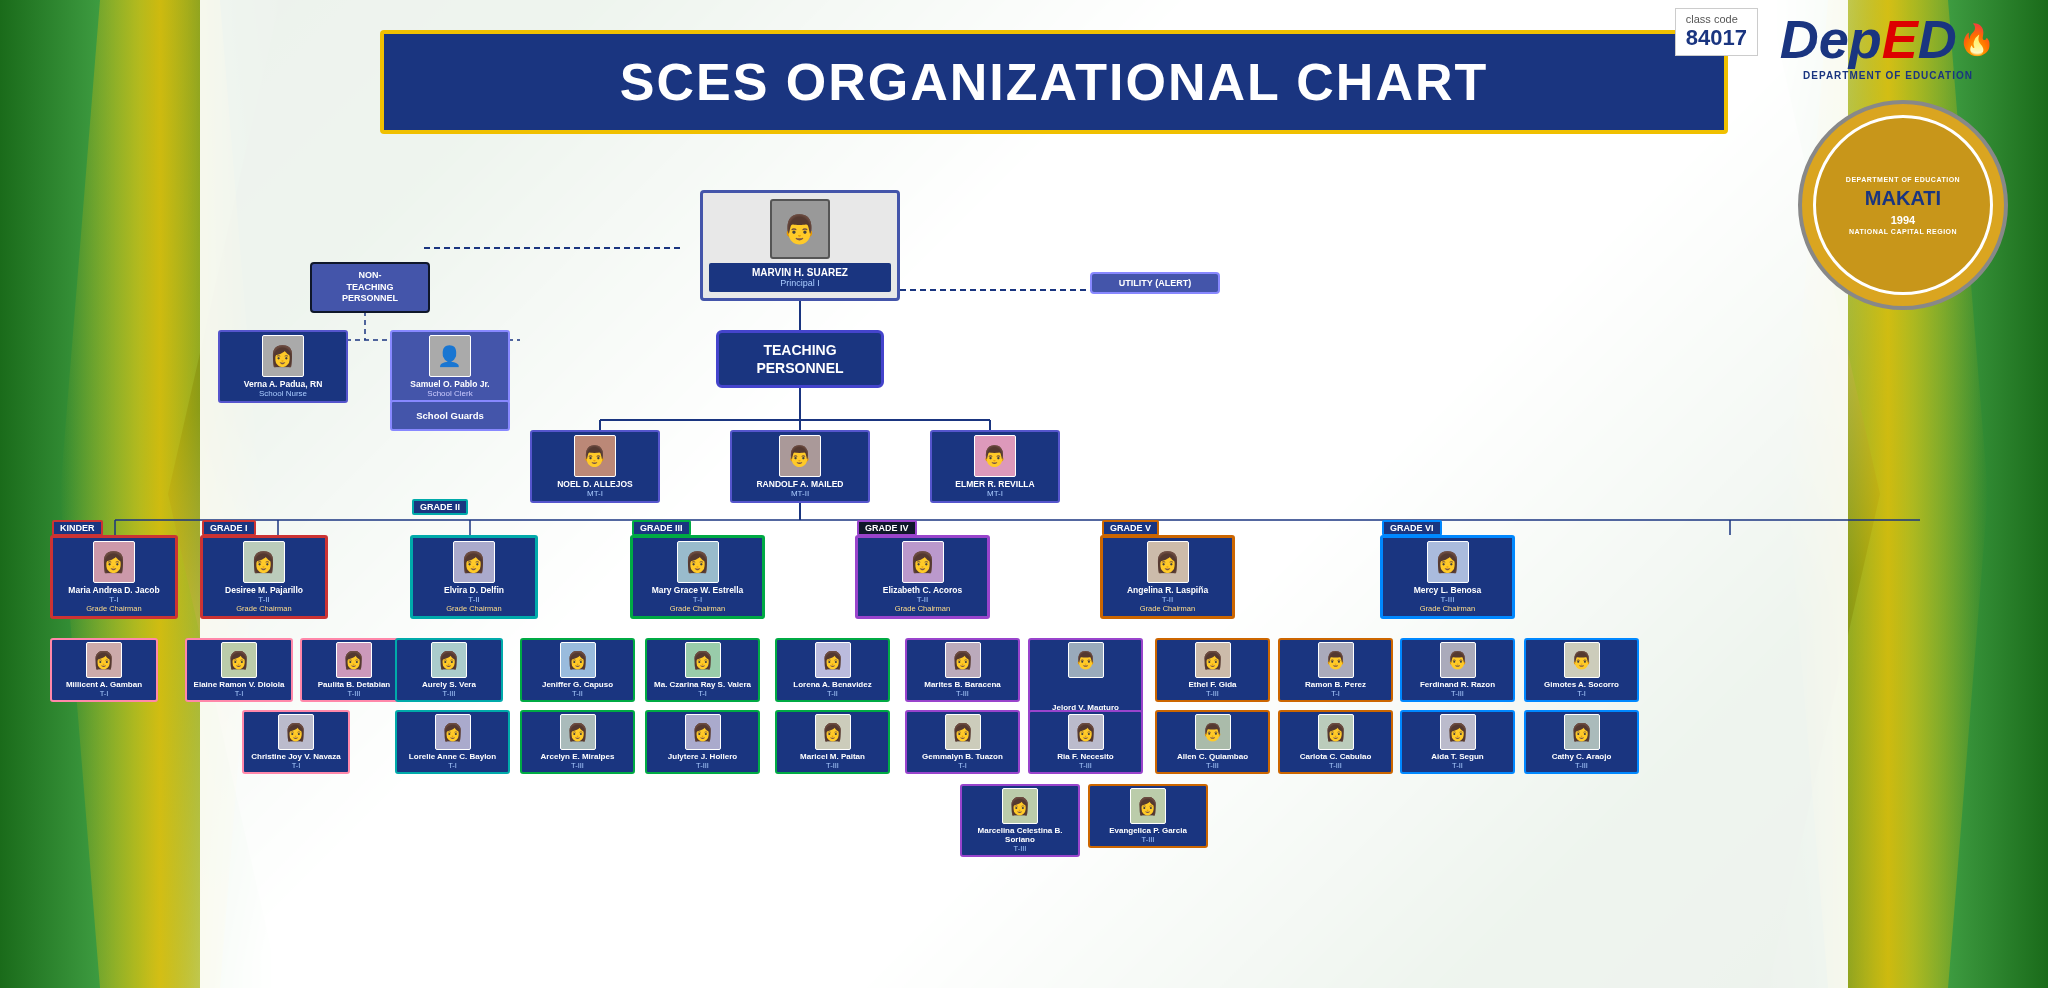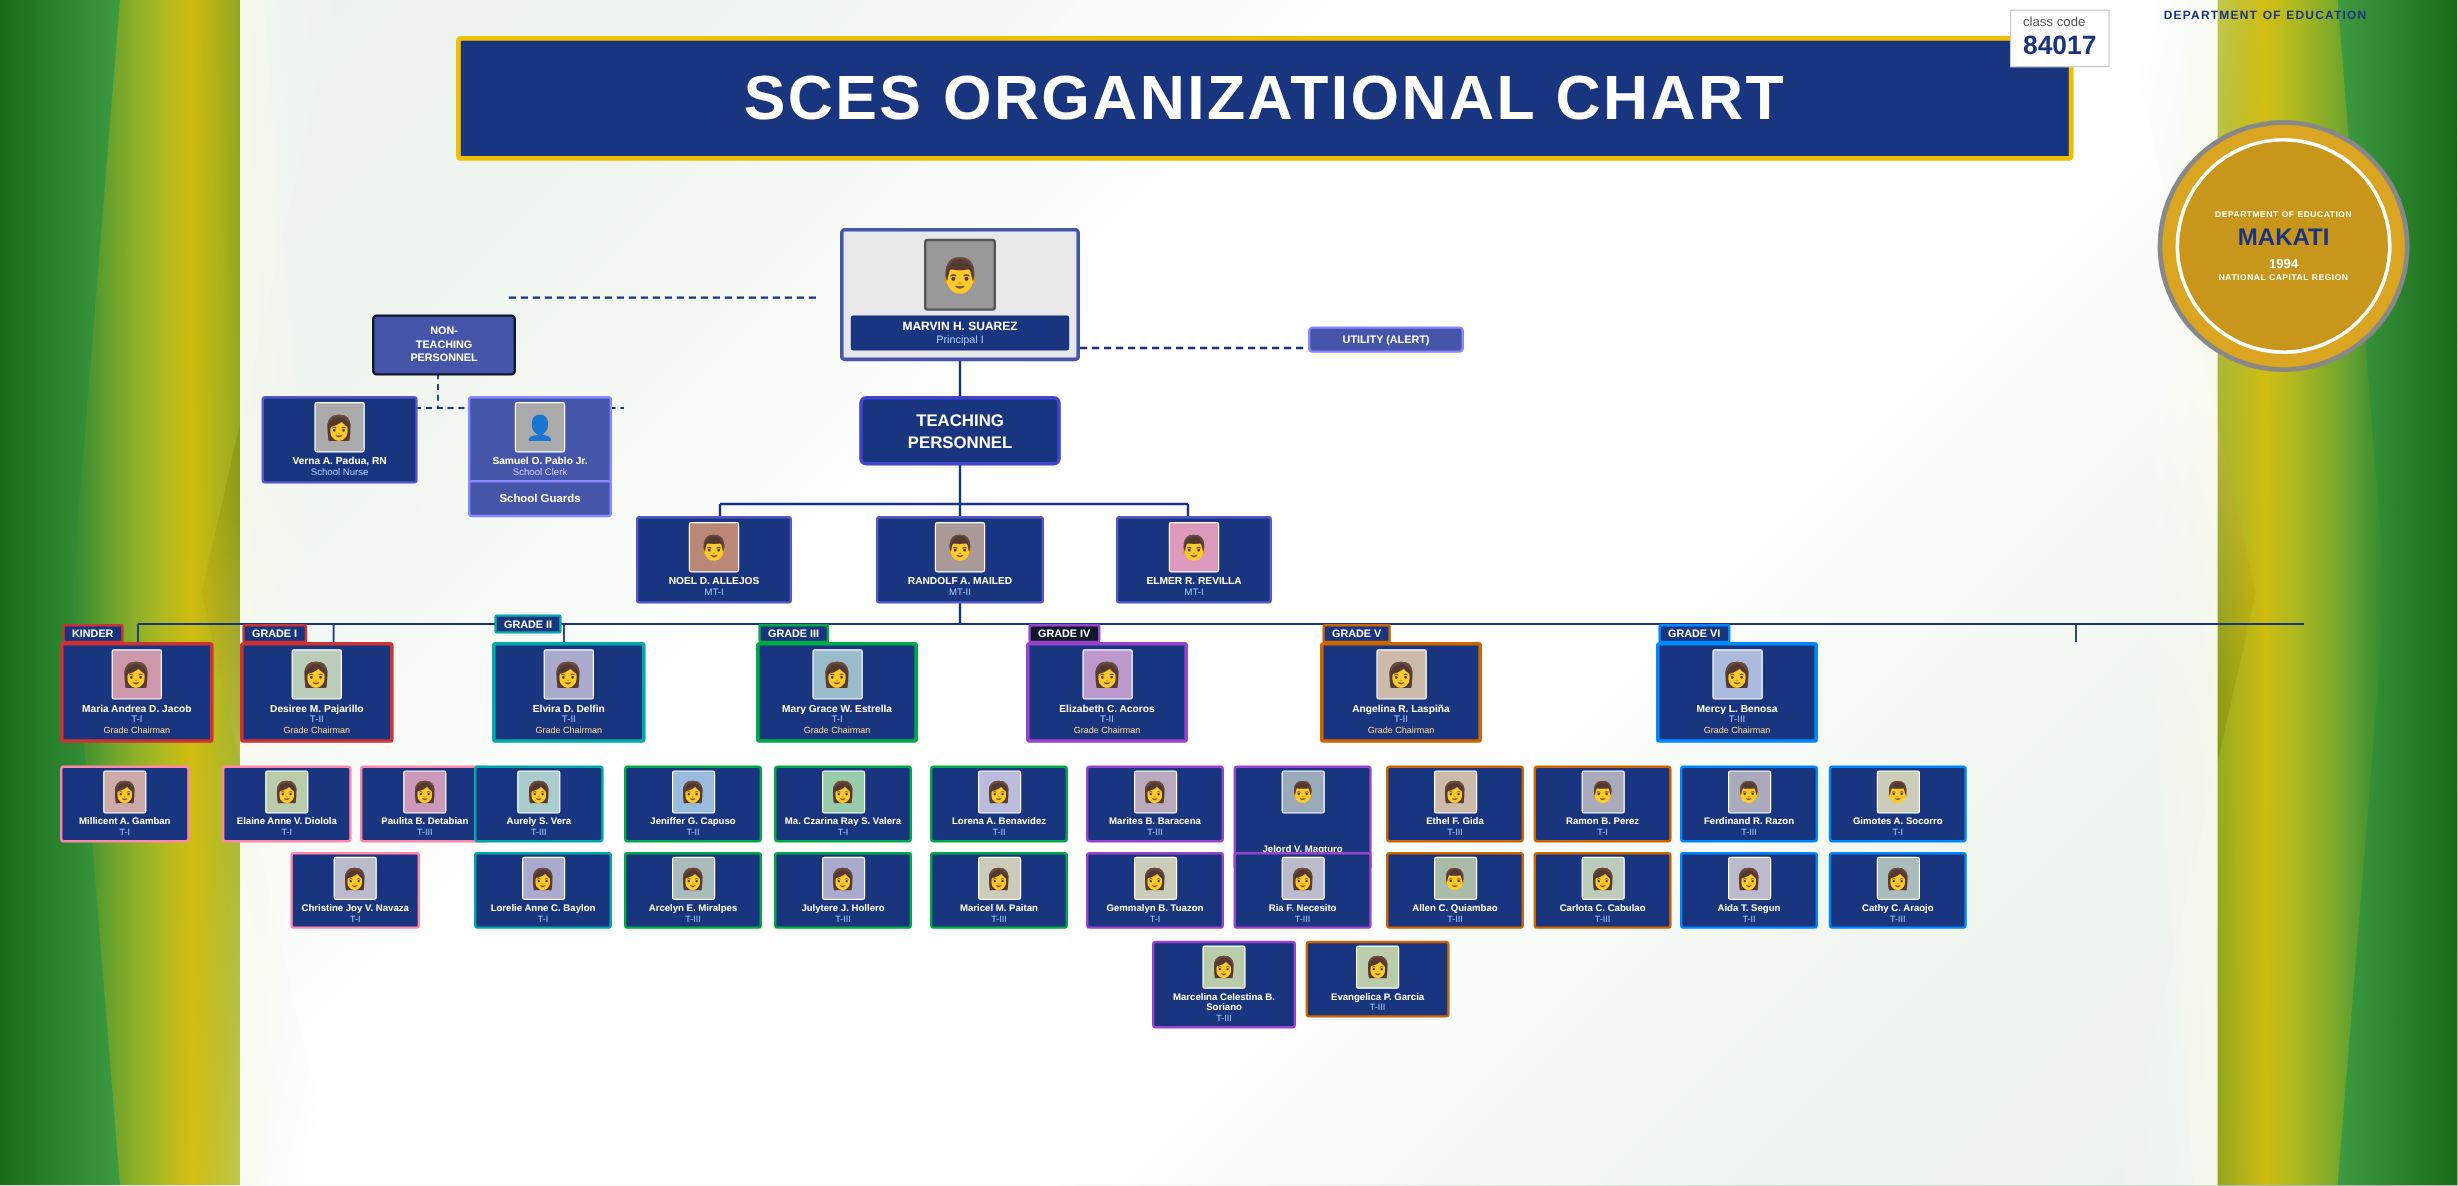--- a/index.html
+++ b/index.html
@@ -265,20 +265,28 @@
     <div class="title-text">SCES ORGANIZATIONAL CHART</div>
   </div>
 
   <div class="class-code">
     <div style="font-size:11px;color:#555;">class code</div>
     <div class="code-num">84017</div>
   </div>
 
 
   <div class="deped-logo" style="position:absolute;right:20px;top:8px;width:280px;">
+    <div style="display:flex;align-items:center;justify-content:center;">
+      <span style="color:#1a3580;font-size:54px;font-weight:900;font-style:italic;">De</span>
+      <span style="color:#1a3580;font-size:54px;font-weight:900;font-style:italic;">p</span>
+      <span style="color:#dd0000;font-size:54px;font-weight:900;font-style:italic;">E</span>
+      <span style="color:#1a3580;font-size:54px;font-weight:900;font-style:italic;">D</span>
+
+      <span style="color:#dd0000;font-size:30px;margin-left:2px;">🔥</span>
+    </div>
     <div style="color:#1a3580;font-size:10px;font-weight:bold;text-align:center;letter-spacing:1px;">DEPARTMENT OF EDUCATION</div>
   </div>
 
   <div class="makati-logo">
     <div class="makati-circle">
       <div class="makati-inner">
         <div style="font-size:7px;text-transform:uppercase;letter-spacing:0.5px;">DEPARTMENT OF EDUCATION</div>
         <div style="font-size:20px;font-weight:900;color:#1a3580;margin:4px 0;">MAKATI</div>
         <div style="font-size:11px;font-weight:bold;">1994</div>
         <div style="font-size:7px;text-transform:uppercase;letter-spacing:0.5px;margin-top:2px;">NATIONAL CAPITAL REGION</div>
@@ -392,21 +400,21 @@
     <div style="font-size:7.5px;color:#ffdd88;">Grade Chairman</div>
   </div>
   <div style="position:absolute;left:202px;top:520px;background:#1a3580;border:2px solid #cc3333;color:white;font-size:9px;font-weight:bold;padding:1px 6px;border-radius:2px;">GRADE I</div>
 
   <div style="position:absolute;left:410px;top:535px;width:128px;background:#1a3580;border:3px solid #00aaaa;border-radius:3px;color:white;text-align:center;padding:3px;">
     <div style="background:#aac;width:42px;height:42px;margin:0 auto 2px;border:1px solid #fff;border-radius:2px;display:flex;align-items:center;justify-content:center;font-size:20px;">👩</div>
     <div style="font-size:8.5px;font-weight:bold;">Elvira D. Delfin</div>
     <div style="font-size:8px;color:#aaccff;">T-II</div>
     <div style="font-size:7.5px;color:#ffdd88;">Grade Chairman</div>
   </div>
-  <div style="position:absolute;left:412px;top:512px;background:#1a3580;border:2px solid #00aaaa;color:white;font-size:9px;font-weight:bold;padding:1px 6px;border-radius:2px;">GRADE II</div>
+  <div style="position:absolute;left:412px;top:499px;background:#1a3580;border:2px solid #00aaaa;color:white;font-size:9px;font-weight:bold;padding:1px 6px;border-radius:2px;">GRADE II</div>
 
   <div style="position:absolute;left:630px;top:535px;width:135px;background:#1a3580;border:3px solid #00aa44;border-radius:3px;color:white;text-align:center;padding:3px;">
     <div style="background:#9bc;width:42px;height:42px;margin:0 auto 2px;border:1px solid #fff;border-radius:2px;display:flex;align-items:center;justify-content:center;font-size:20px;">👩</div>
     <div style="font-size:8.5px;font-weight:bold;">Mary Grace W. Estrella</div>
     <div style="font-size:8px;color:#aaccff;">T-I</div>
     <div style="font-size:7.5px;color:#ffdd88;">Grade Chairman</div>
   </div>
   <div style="position:absolute;left:632px;top:520px;background:#1a3580;border:2px solid #00aa44;color:white;font-size:9px;font-weight:bold;padding:1px 6px;border-radius:2px;">GRADE III</div>
 
   <div style="position:absolute;left:855px;top:535px;width:135px;background:#1a3580;border:3px solid #9944cc;border-radius:3px;color:white;text-align:center;padding:3px;">
@@ -434,21 +442,21 @@
   <div style="position:absolute;left:1382px;top:520px;background:#1a3580;border:2px solid #0088ff;color:white;font-size:9px;font-weight:bold;padding:1px 6px;border-radius:2px;">GRADE VI</div>
 
   <div style="position:absolute;left:50px;top:638px;width:108px;background:#1a3580;border:2px solid #ff88aa;border-radius:3px;color:white;text-align:center;padding:2px;">
     <div style="background:#caa;width:36px;height:36px;margin:0 auto 2px;border:1px solid #fff;border-radius:2px;display:flex;align-items:center;justify-content:center;font-size:17px;">👩</div>
     <div style="font-size:8px;font-weight:bold;">Millicent A. Gamban</div>
     <div style="font-size:7.5px;color:#aaccff;">T-I</div>
   </div>
 
   <div style="position:absolute;left:185px;top:638px;width:108px;background:#1a3580;border:2px solid #ff88aa;border-radius:3px;color:white;text-align:center;padding:2px;">
     <div style="background:#bca;width:36px;height:36px;margin:0 auto 2px;border:1px solid #fff;border-radius:2px;display:flex;align-items:center;justify-content:center;font-size:17px;">👩</div>
-    <div style="font-size:8px;font-weight:bold;">Elaine Anne V. Diolola</div>
+    <div style="font-size:8px;font-weight:bold;">Elaine Ramon V. Diolola</div>
     <div style="font-size:7.5px;color:#aaccff;">T-I</div>
   </div>
   <div style="position:absolute;left:300px;top:638px;width:108px;background:#1a3580;border:2px solid #ff88aa;border-radius:3px;color:white;text-align:center;padding:2px;">
     <div style="background:#c9b;width:36px;height:36px;margin:0 auto 2px;border:1px solid #fff;border-radius:2px;display:flex;align-items:center;justify-content:center;font-size:17px;">👩</div>
     <div style="font-size:8px;font-weight:bold;">Paulita B. Detabian</div>
     <div style="font-size:7.5px;color:#aaccff;">T-III</div>
   </div>
   <div style="position:absolute;left:242px;top:710px;width:108px;background:#1a3580;border:2px solid #ff88aa;border-radius:3px;color:white;text-align:center;padding:2px;">
     <div style="background:#bbc;width:36px;height:36px;margin:0 auto 2px;border:1px solid #fff;border-radius:2px;display:flex;align-items:center;justify-content:center;font-size:17px;">👩</div>
     <div style="font-size:8px;font-weight:bold;">Christine Joy V. Navaza</div>

